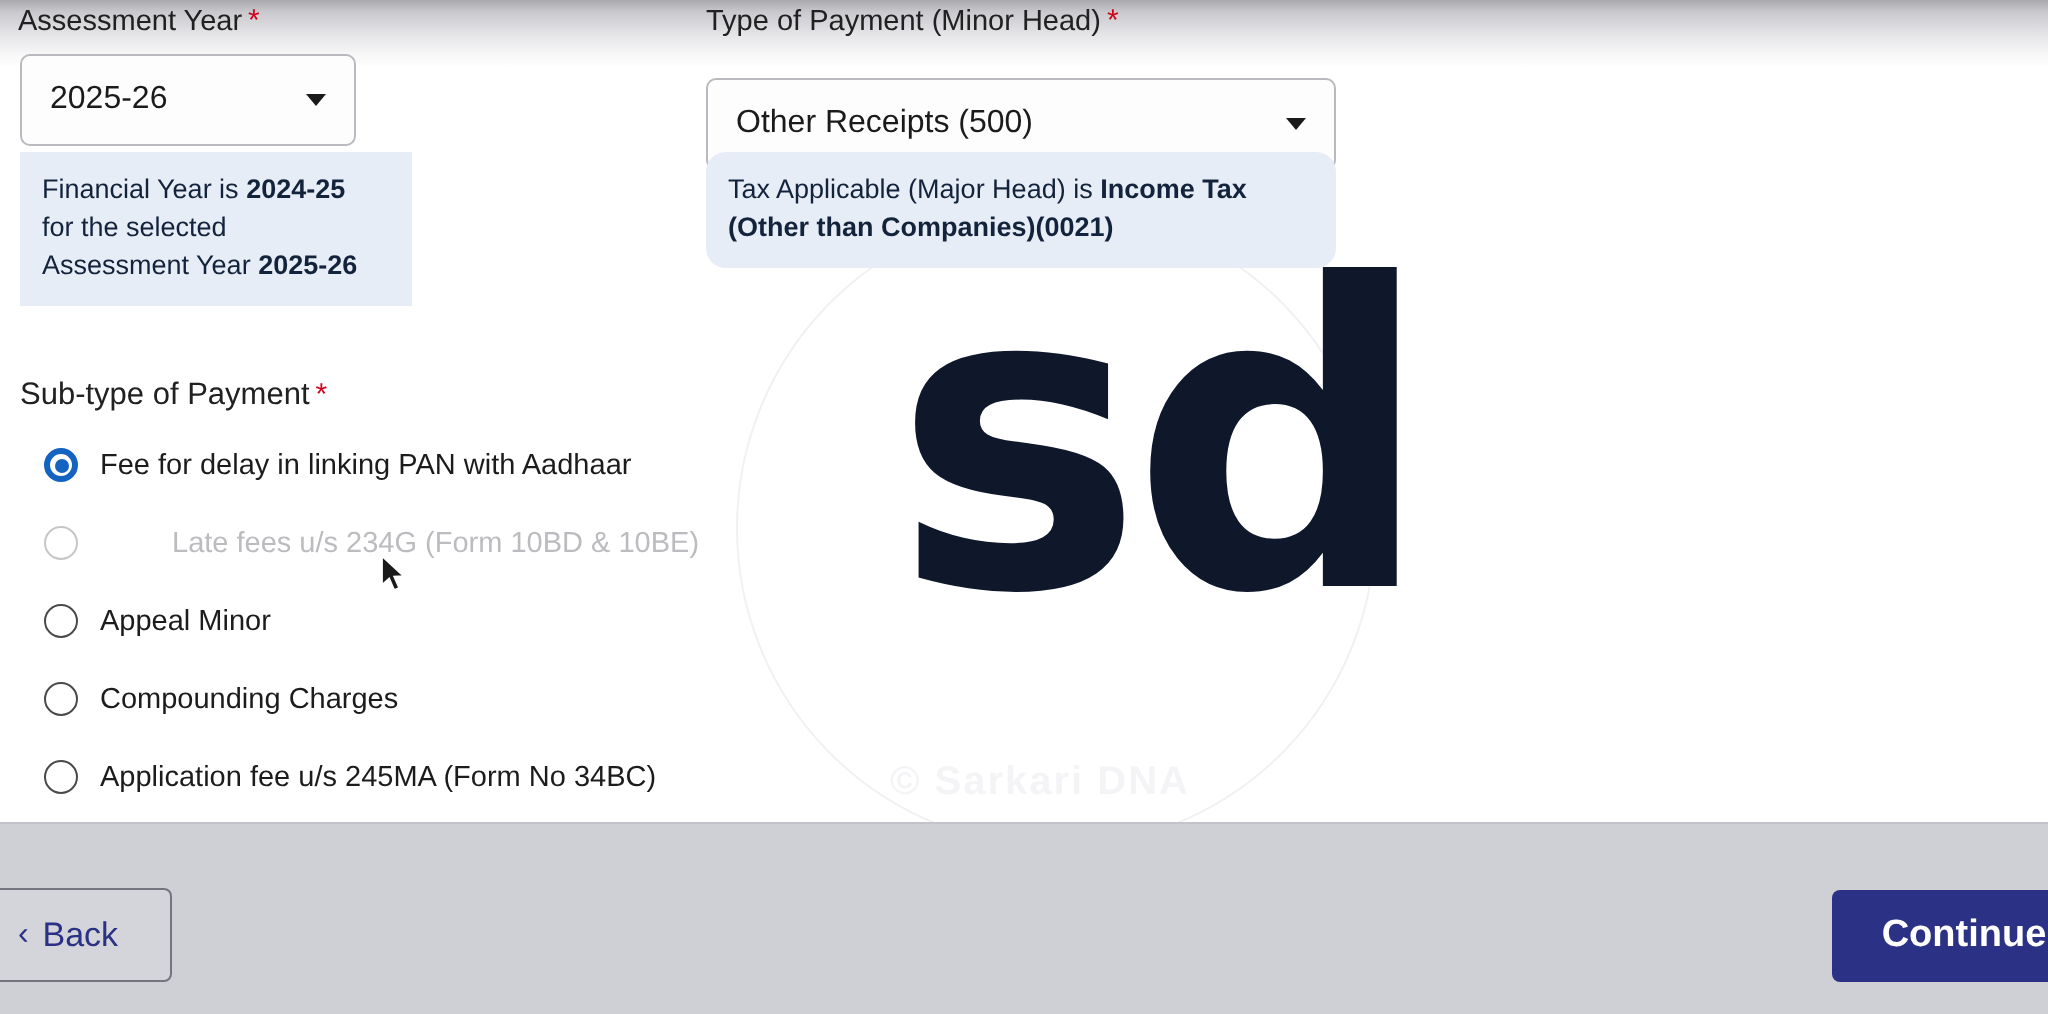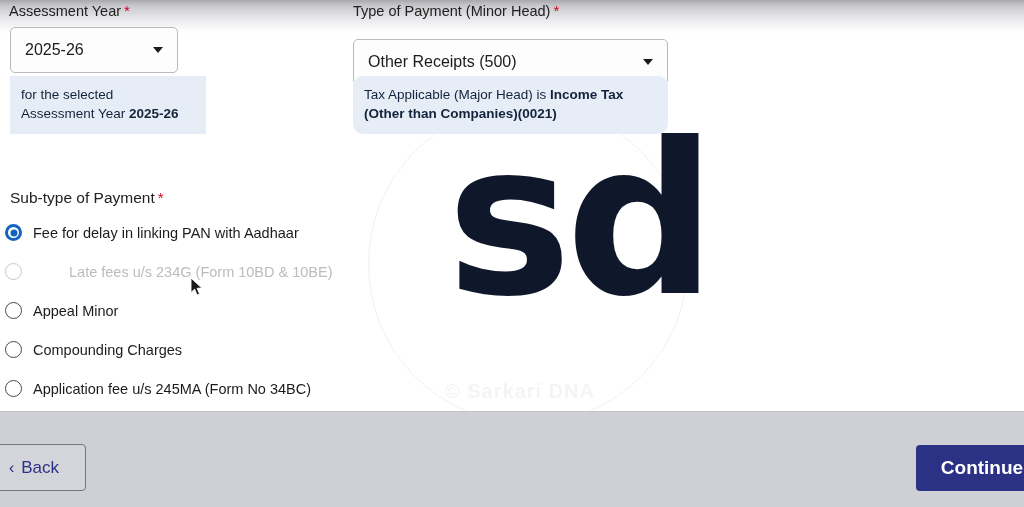--- a/index.html
+++ b/index.html
@@ -134,21 +134,21 @@
   #radio-group {
     position: absolute;
     left: 0; top: 213px;
     width: 330px;
   }
   .radio-row {
     position: relative;
     height: 39px;
     display: flex;
     align-items: center;
-    padding-left: 5px;
+    padding-left: 22px;
     cursor: pointer;
   }
   .radio-row.is-disabled { cursor: default; gap: 36px; }
 
   .radio-mark {
     width: 17px; height: 17px;
     border-radius: 50%;
     border: 1.6px solid #4a4a4a;
     background: #ffffff;
     flex: none;
@@ -257,20 +257,21 @@
     <div class="field-label" style="left:9px; top:2px;">
       <span>Assessment Year</span><span class="req-star">*</span>
     </div>
 
     <div class="select-box" style="left:10px; top:27px; width:168px;">
       <span class="select-value">2025-26</span>
       <span class="caret"></span>
     </div>
 
     <div class="info-box" style="left:10px; top:76px; width:196px;">
+      <div><span>Financial Year is </span><b>2024-25</b></div>
       <div>for the selected</div>
       <div><span>Assessment Year </span><b>2025-26</b></div>
     </div>
 
     <div class="field-label" style="left:353px; top:2px;">
       <span>Type of Payment (Minor Head)</span><span class="req-star">*</span>
     </div>
 
     <div class="select-box" style="left:353px; top:27px; width:315px;margin-top:12px;">
       <span class="select-value">Other Receipts (500)</span>

